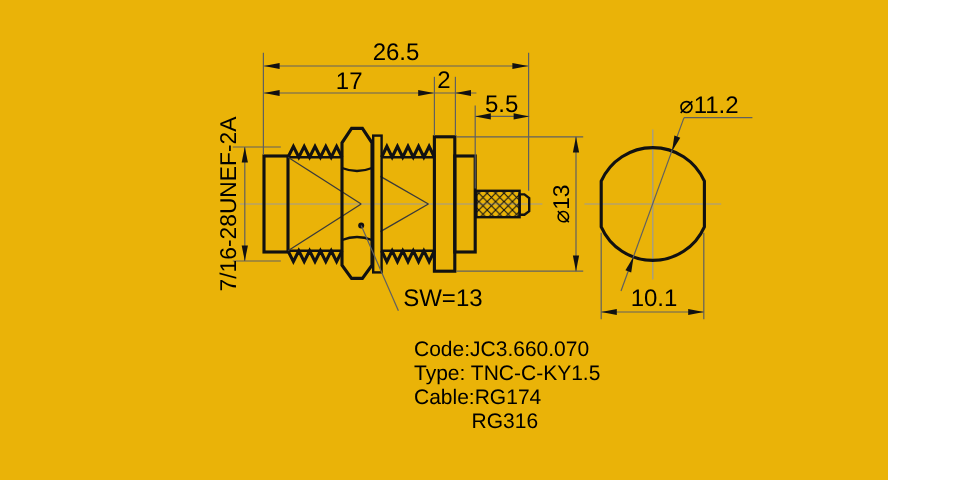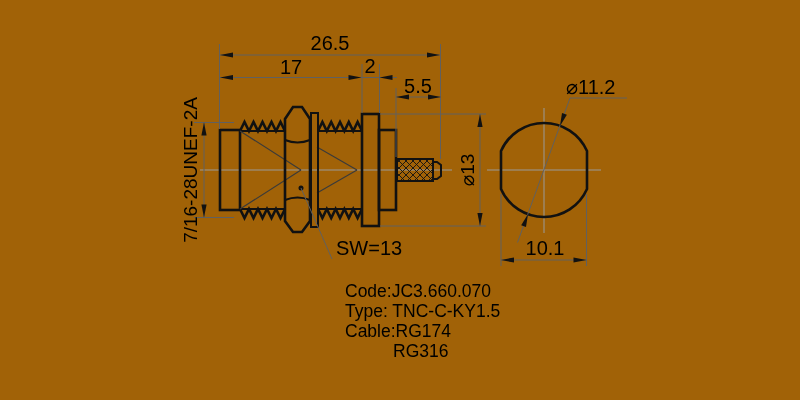--- a/index.html
+++ b/index.html
@@ -1,19 +1,19 @@
 <!DOCTYPE html>
 <html><head>
 <meta charset="utf-8">
 <style>
   html,body{margin:0;padding:0;background:#ffffff;}
   .stage{
     position:relative;
-    width:800px;height:400px;
-    background:#a16207;
+    width:740px;height:400px;
+    background:#eab308;
     font-family:"Liberation Sans","DejaVu Sans",sans-serif;
     overflow:hidden;
   }
   svg{display:block;}
   
   .outline{stroke:#111111;stroke-width:2.6;fill:none;stroke-linejoin:miter;}
   .outline-thin{stroke:#111111;stroke-width:2;fill:none;}
   .cone{stroke:#3a3a3a;stroke-width:1.1;fill:none;}
   .dim{stroke:#606060;stroke-width:1;fill:none;}
   .cline{stroke:#9a9a9a;stroke-width:1;fill:none;}

